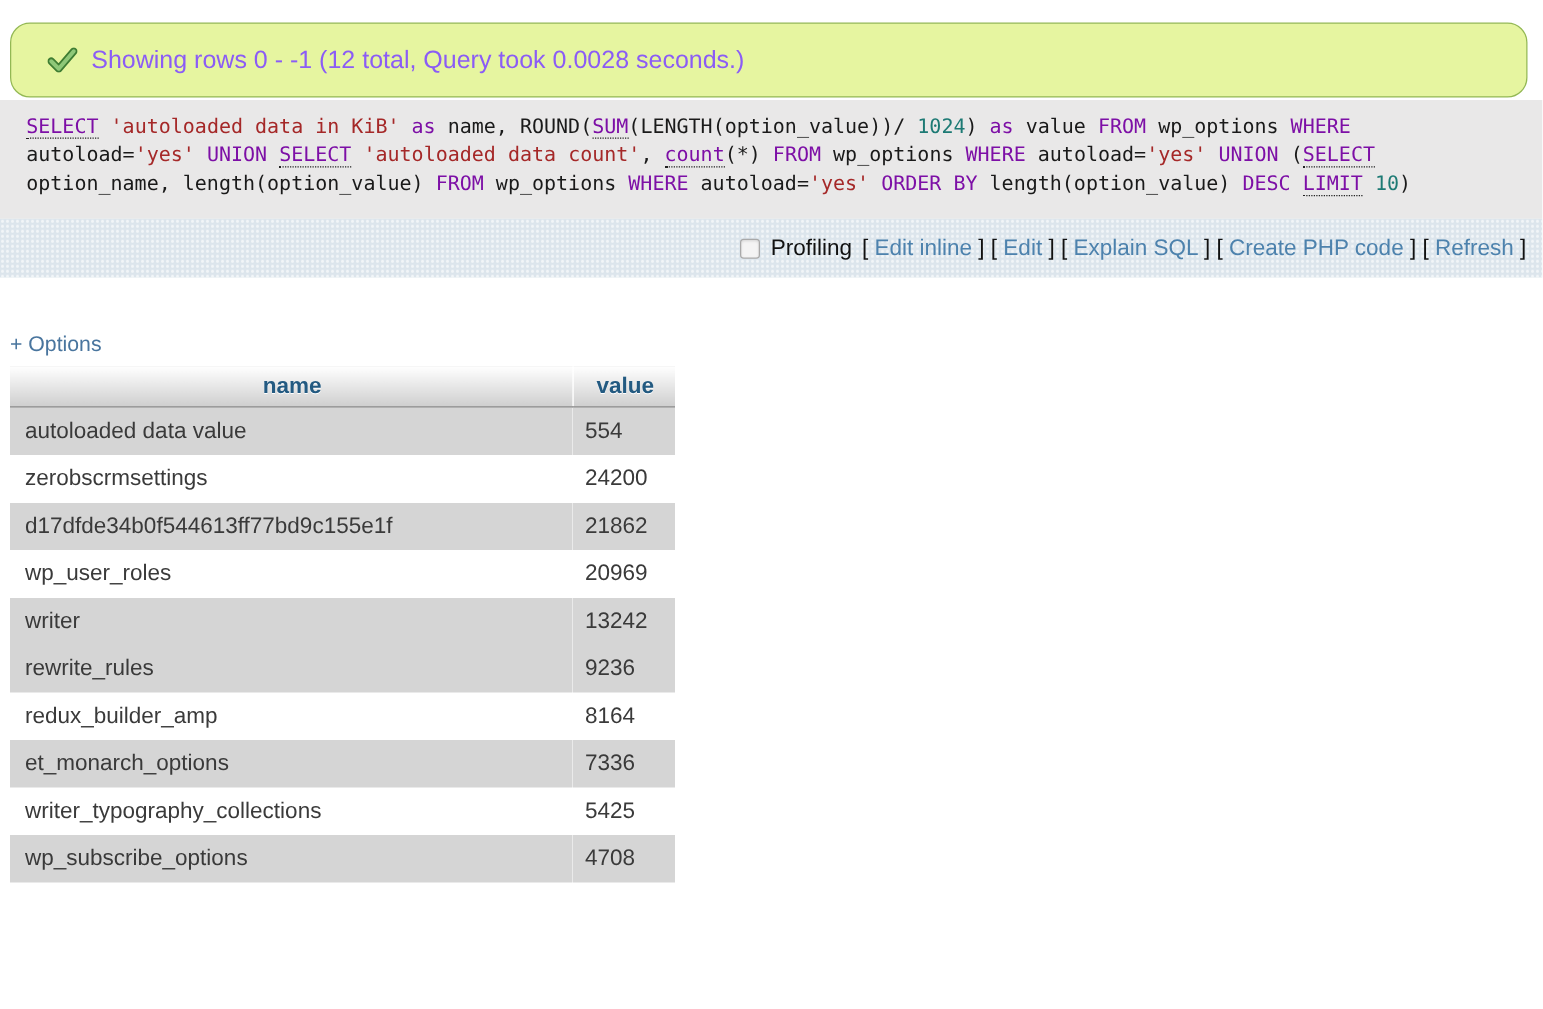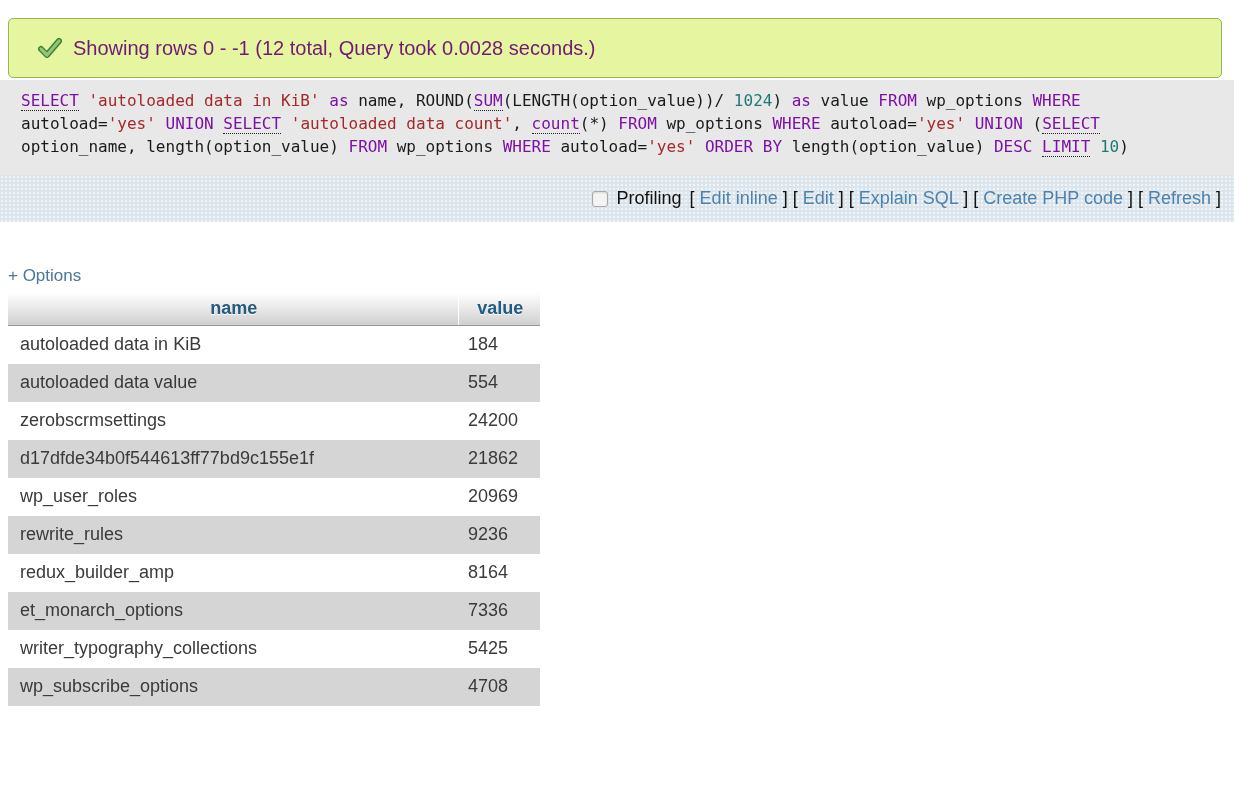--- a/index.html
+++ b/index.html
@@ -5,23 +5,23 @@
   * { box-sizing: border-box; }
   html,body { margin:0; padding:0; }
   body {
     width:1234px; height:807px; background:#fff; overflow:hidden;
     font-family:"Liberation Sans", sans-serif;
   }
 
   
   .banner {
     margin:18px 12px 0 8px; height:60px;
-    background:#e6f5a0; border:1px solid #93b854; border-radius:5px;
+    background:#e6f5a0; border:1px solid #93b854; border-radius:16px;
     display:flex; align-items:center; gap:11px; padding-left:29px;
-    font-size:20px; color:#701a75;
+    font-size:20px; color:#8b5cf6;
   }
   .check-icon { flex:0 0 auto; display:inline-flex; }
 
   
   .sql-box {
     margin-top:2px; background:#e9e8e8;
     padding:9px 10px 17px 21px;
     font-family:"DejaVu Sans Mono", monospace;
     font-size:16px; line-height:23px; color:#1a1a1a;
     white-space:nowrap;
@@ -118,39 +118,39 @@
       <col class="c-name">
       <col class="c-val">
     </colgroup>
   <thead>
     <tr>
       <th>name</th>
       <th>value</th>
     </tr>
   </thead>
   <tbody>
-      <tr>
-        <td>autoloaded data in KiB</td>
-        <td class="val">184</td>
-      </tr>
       <tr class="stripe">
         <td>autoloaded data value</td>
         <td class="val">554</td>
       </tr>
       <tr>
         <td>zerobscrmsettings</td>
         <td class="val">24200</td>
       </tr>
       <tr class="stripe">
         <td>d17dfde34b0f544613ff77bd9c155e1f</td>
         <td class="val">21862</td>
       </tr>
       <tr>
         <td>wp_user_roles</td>
         <td class="val">20969</td>
+      </tr>
+      <tr class="stripe">
+        <td>writer</td>
+        <td class="val">13242</td>
       </tr>
       <tr class="stripe">
         <td>rewrite_rules</td>
         <td class="val">9236</td>
       </tr>
       <tr>
         <td>redux_builder_amp</td>
         <td class="val">8164</td>
       </tr>
       <tr class="stripe">

